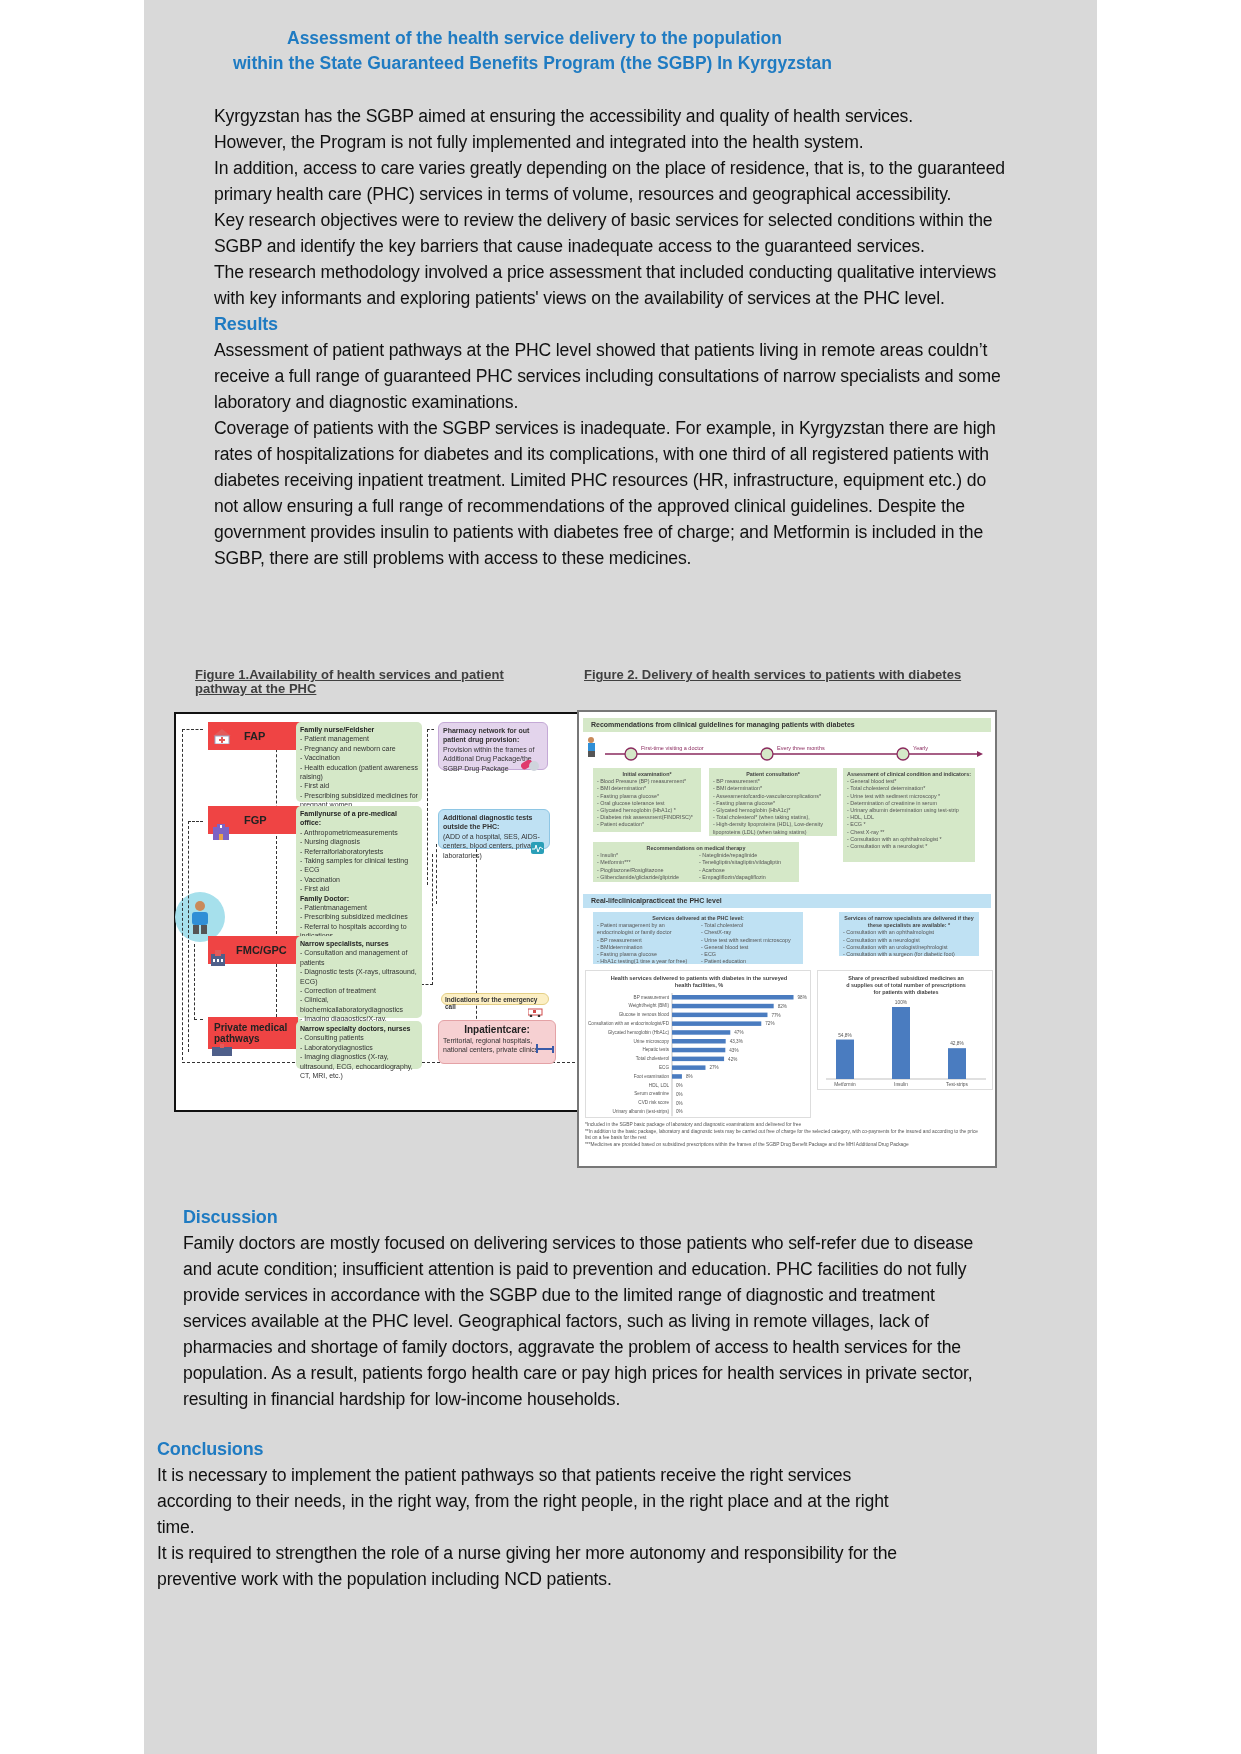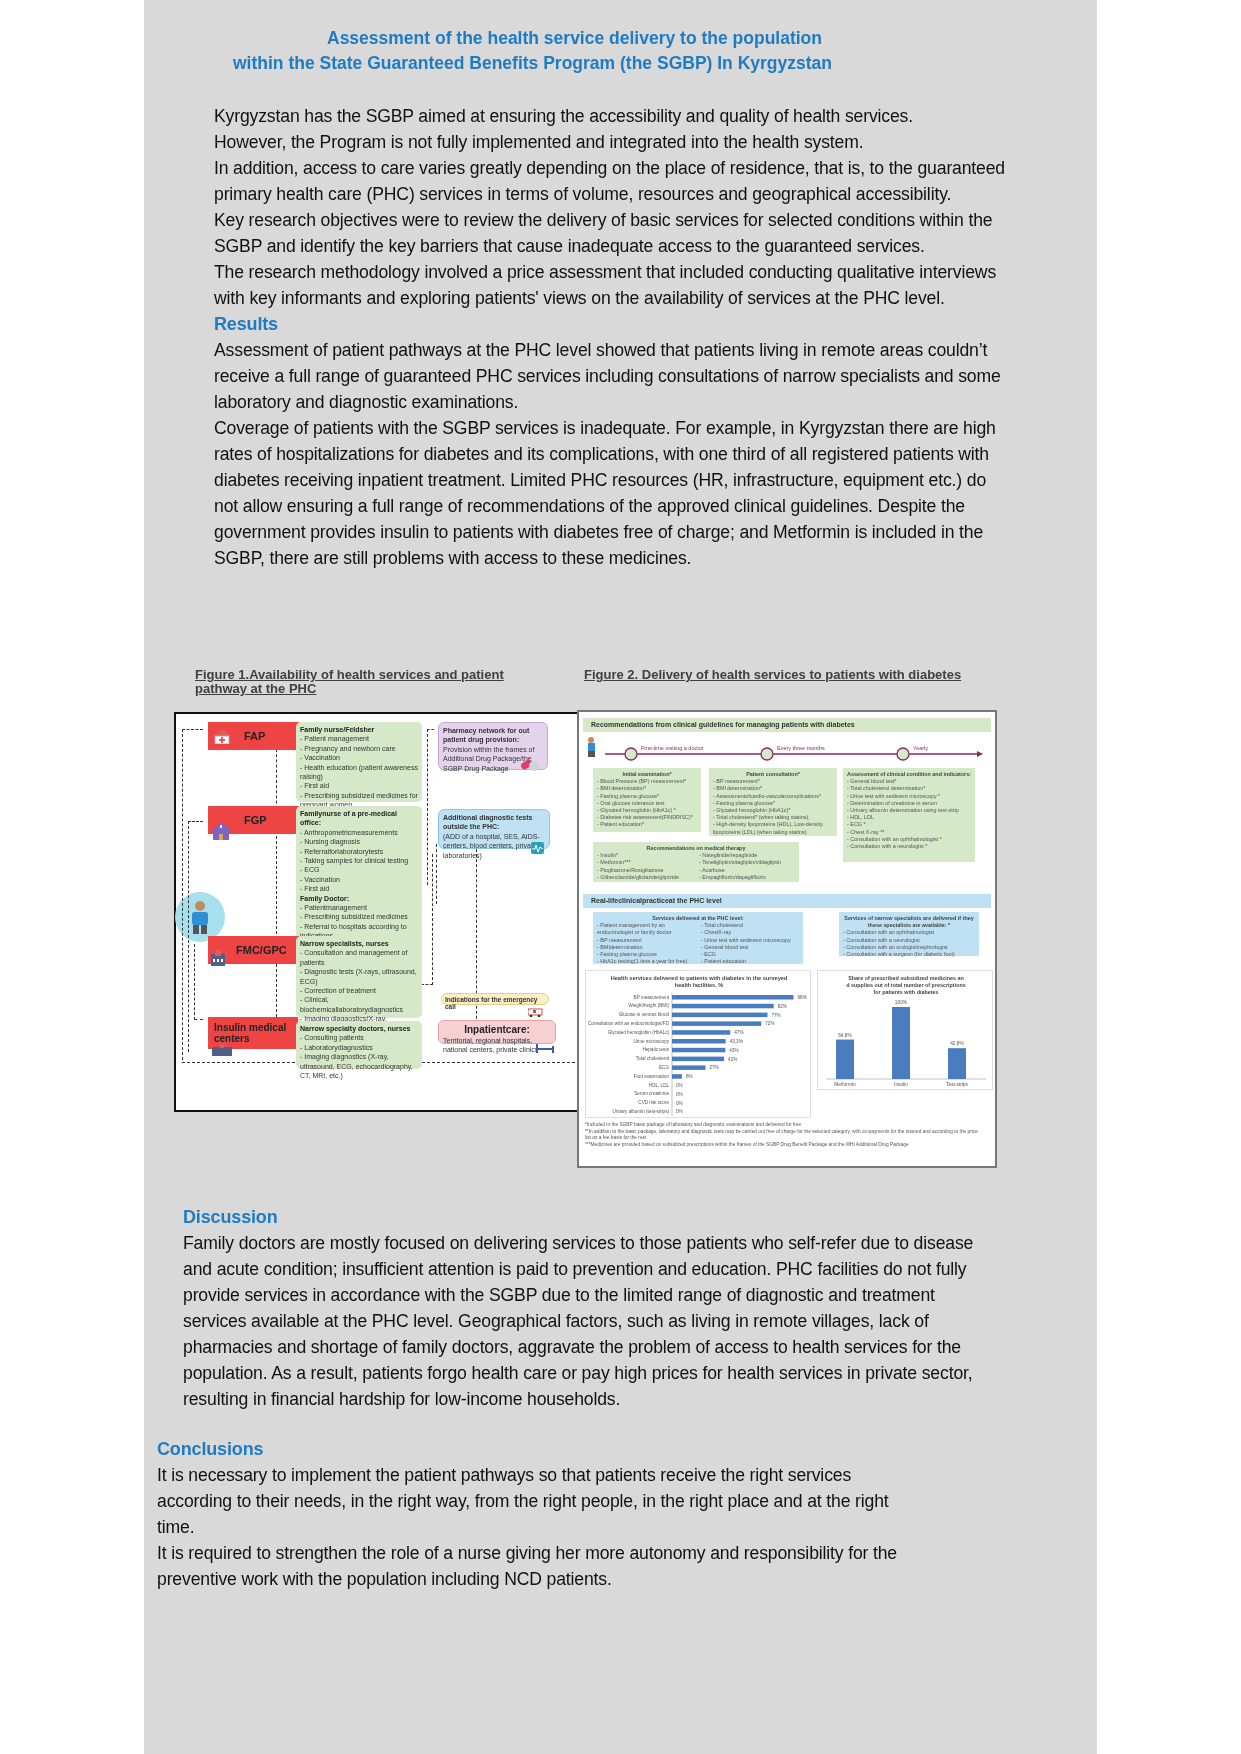--- a/index.html
+++ b/index.html
@@ -1,21 +1,21 @@
 <!DOCTYPE html>
 <html><head>
 <meta charset="utf-8">
 <style>
   html, body { margin: 0; padding: 0; background: #ffffff; }
   body { width: 1241px; height: 1754px; position: relative; overflow: hidden;
          font-family: "Liberation Sans", sans-serif; }
   .page { position: absolute; left: 144px; top: 0; width: 953px; height: 1754px; background: #d9d9d9; }
   .title { position: absolute; left: 0; top: 26px; width: 953px; color: #1f7bc2; font-weight: bold;
            font-size: 17.5px; line-height: 25px; }
-  .title .l1 { display: block; padding-left: 143px; margin-left: 40px; }
+  .title .l1 { display: block; padding-left: 143px; }
   .title .l2 { display: block; padding-left: 89px; }
   .body-text { color: #111; font-size: 17.6px; line-height: 26px; letter-spacing: -0.15px; }
   .block { position: absolute; }
   .sec-head { color: #1f7bc2; font-weight: bold; font-size: 18px; line-height: 26px; }
   .p { margin: 0; }
   .fig-cap { position: absolute; color: #404040; font-weight: bold; font-size: 13px; line-height: 14px; text-decoration: underline; }
 
   
   .fig1 { position: absolute; left: 30px; top: 712px; width: 452px; height: 400px; background: #fff;
           border: 2px solid #111; box-sizing: border-box; }
@@ -161,21 +161,21 @@
           <div>- Consultation and management of patients</div>
           <div>- Diagnostic tests (X-rays, ultrasound, ECG)</div>
           <div>- Correction of treatment</div>
           <div>- Clinical, biochemicallaboratorydiagnostics</div>
           <div>- Imaging diagaostics(X-ray, ultrasound,ECG)</div>
           <div>- Health promotion rooms, patient schools (for patients with diabetes, hypertension, pregnant women)</div>
         </div>
     </div>
 
     <div class="stage" style="left:32px; top:303px; width:84px; height:32px; padding-left:6px; font-size:10px; line-height:11px;">
-      <span>Insulin medical centers</span>
+      <span>Private medical pathways</span>
     </div>
     <svg class="icon" style="left:36px; top:330px;" width="20" height="12">
       <rect x="0" y="3" width="20" height="9" fill="#4f5f8a"></rect>
         <rect x="8" y="0" width="4" height="4" fill="#e25b5b"></rect>
     </svg>
     <div class="svc" style="left:120px; top:307px; width:126px; height:48px;">
       <b>Narrow specialty doctors, nurses</b>
       <div>
           <div>- Consulting patients</div>
           <div>- Laboratorydiagnostics</div>
@@ -201,21 +201,21 @@
       <polyline points="1,7 4,7 5,3 7,10 9,5 12,7" fill="none" stroke="#fff" stroke-width="1"></polyline>
     </svg>
 
     <div class="ext" style="left:265px; top:279px; width:108px; height:12px; background:#fcefc4; border:1px solid #e4cf86; font-weight:bold; font-size:6.5px; line-height:7px; padding:2px 3px;">Indications for the emergency call</div>
     <svg class="icon" style="left:352px; top:294px;" width="16" height="9">
       <rect x="0" y="1" width="14" height="6" fill="#fff" stroke="#d04a4a"></rect>
         <rect x="5" y="2" width="3" height="3" fill="#d04a4a"></rect>
       <circle cx="3" cy="8" r="1.3" fill="#333"></circle>
         <circle cx="11" cy="8" r="1.3" fill="#333"></circle>
     </svg>
-    <div class="ext" style="left:262px; top:306px; width:118px; height:24px; background:#f6d0d2; border:1px solid #e4a2a6; text-align:left;">
+    <div class="ext" style="left:262px; top:306px; width:118px; height:44px; background:#f6d0d2; border:1px solid #e4a2a6; text-align:left;">
       <div style="font-weight:bold; font-size:10px; line-height:12px; text-align:center; color:#222;">Inpatientcare:</div>
       <div>Territorial, regional hospitals, national centers, private clinics</div>
     </div>
     <svg class="icon" style="left:360px; top:330px;" width="18" height="9">
       <rect x="0" y="4" width="18" height="2" fill="#3a5ba8"></rect>
         <rect x="0" y="0" width="2" height="9" fill="#3a5ba8"></rect>
         <rect x="16" y="2" width="2" height="7" fill="#3a5ba8"></rect>
     </svg>
   </div>
 

